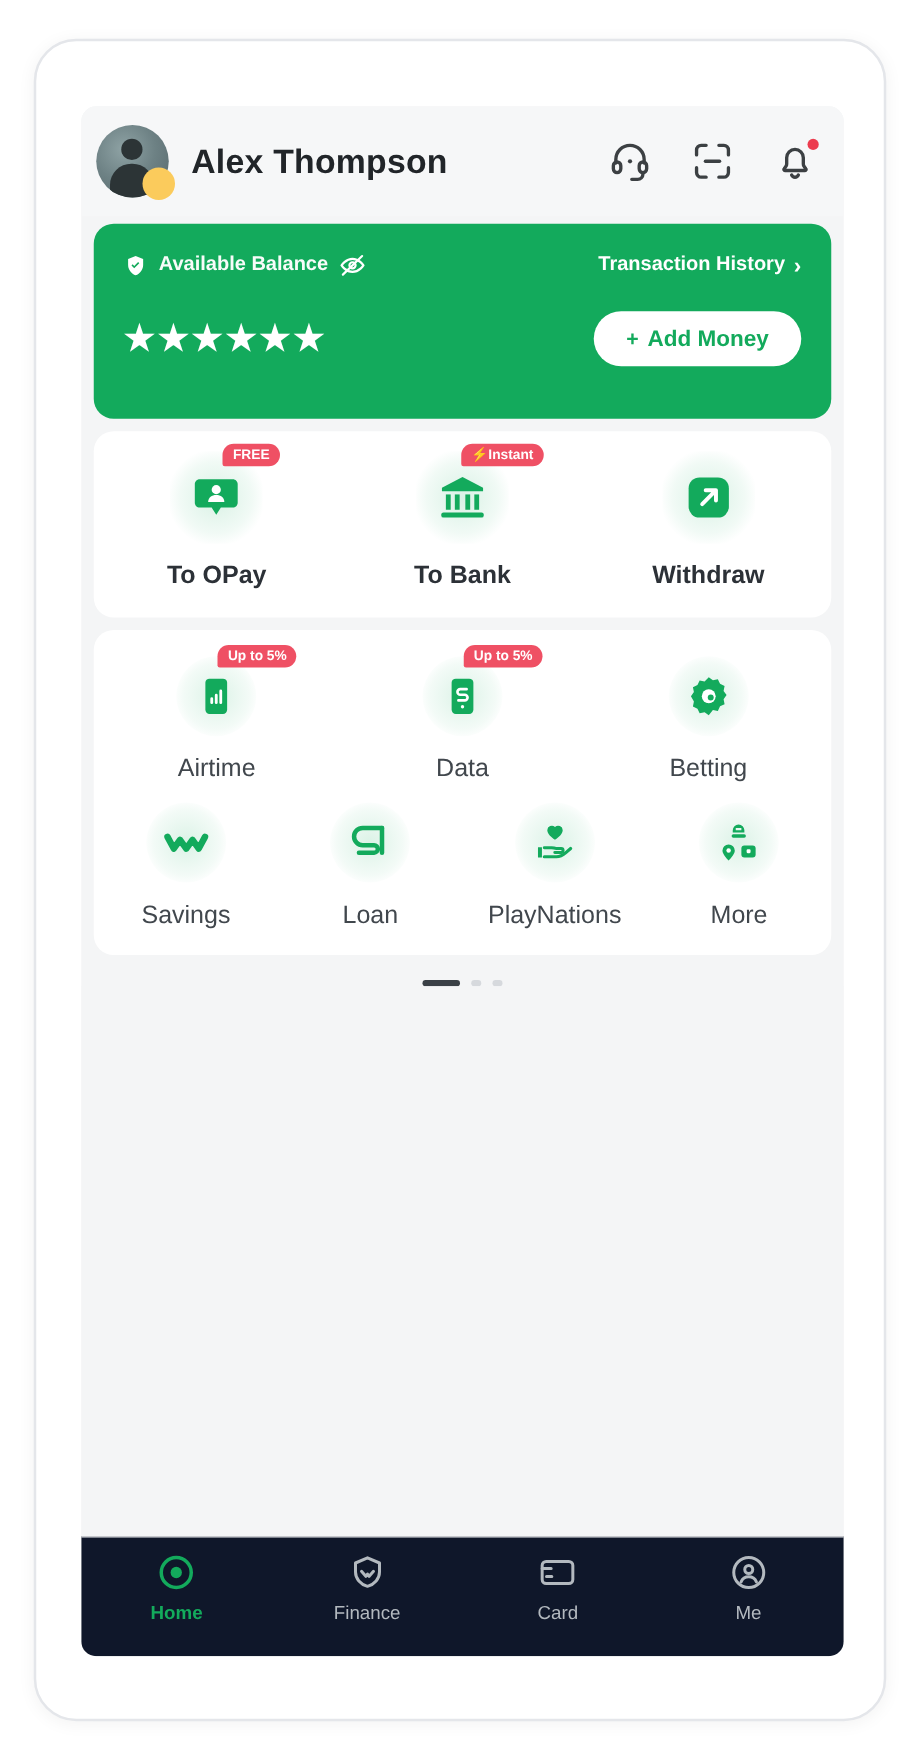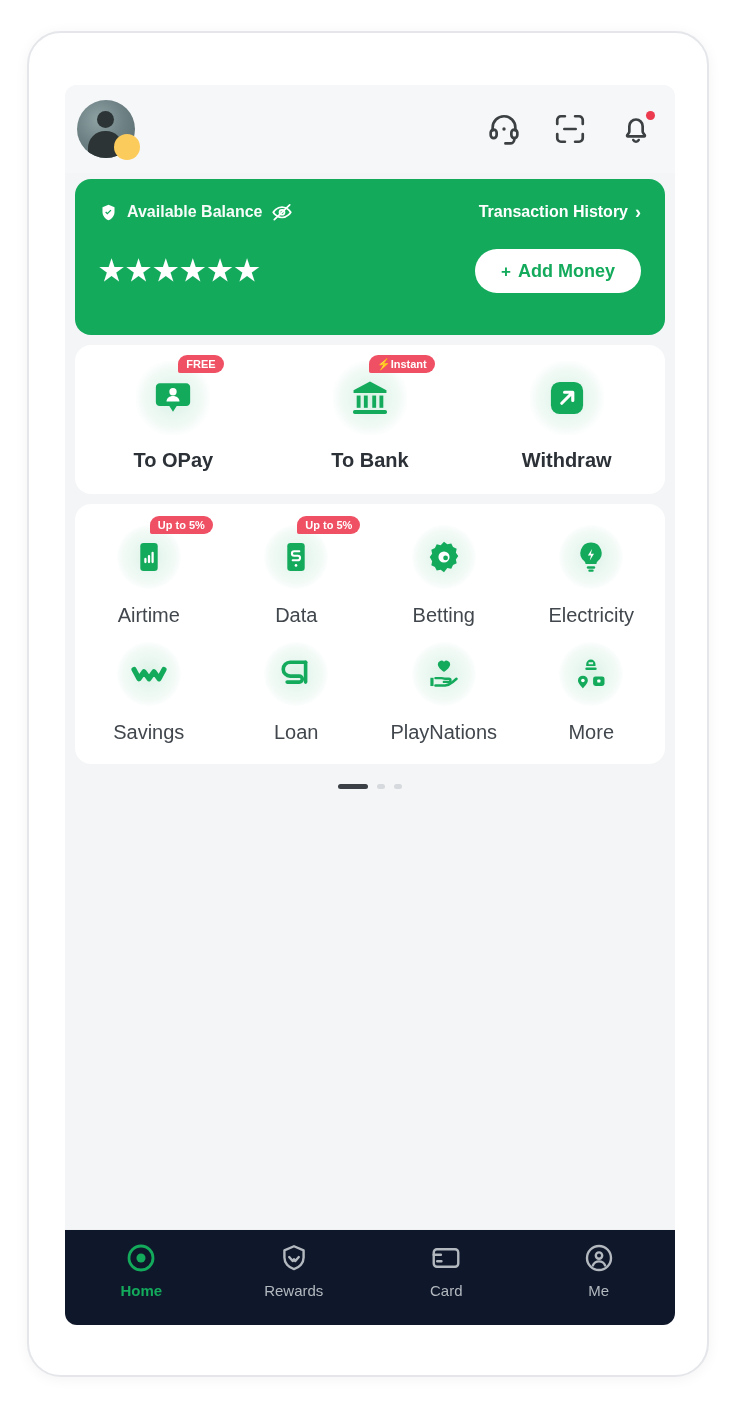--- a/index.html
+++ b/index.html
@@ -173,20 +173,21 @@
 <body>
 
 <div class="phone">
   <div class="screen" style="display:flex;flex-direction:column;">
 
     <div class="header">
       <div class="avatar-wrap">
         <div class="avatar"></div>
         <div class="avatar-badge"></div>
       </div>
+      <div class="user-name">Alex Thompson</div>
       <div class="header-actions">
         <div class="hicon">
           <svg viewBox="0 0 24 24" fill="none" stroke="currentColor" stroke-width="1.9" stroke-linecap="round">
             <path d="M4 13v-2a8 8 0 0 1 16 0v2"></path>
             <rect x="2.6" y="12.4" width="4.2" height="6" rx="2.1"></rect>
             <rect x="17.2" y="12.4" width="4.2" height="6" rx="2.1"></rect>
             <path d="M19.3 18.4v.8a3 3 0 0 1-3 3H13"></path>
             <circle cx="12" cy="12" r="1.2" fill="currentColor" stroke="none"></circle>
           </svg>
         </div>
@@ -333,34 +334,20 @@
               <svg class="tile-ic" width="38" height="38" viewBox="0 0 24 24" fill="currentColor">
                 <path d="M12 2.4l2.1 1.5 2.5-.5 1.1 2.3 2.3 1.1-.5 2.5 1.5 2.1-1.5 2.1.5 2.5-2.3 1.1-1.1 2.3-2.5-.5L12 21.6l-2.1-1.5-2.5.5-1.1-2.3-2.3-1.1.5-2.5L3 12l1.5-2.1-.5-2.5 2.3-1.1 1.1-2.3 2.5.5L12 2.4z"></path>
                 <circle cx="12" cy="12" r="3.5" fill="#ffffff"></circle>
                 <circle cx="13" cy="12.6" r="1.5" fill="#13aa5c"></circle>
               </svg>
             </span>
           </div>
           <div class="svc-label">Betting</div>
         </div>
 
-        <div class="svc-tile">
-          <div class="svc-ic-wrap">
-            <div class="halo-round"></div>
-            <span>
-              <svg class="tile-ic" width="36" height="36" viewBox="0 0 24 24" fill="currentColor">
-                <path d="M12 2.4A7 7 0 0 0 7.6 14.9c.5.5.8 1.1.8 1.8h7.2c0-.7.3-1.3.8-1.8A7 7 0 0 0 12 2.4z"></path>
-                <rect x="9.2" y="18.1" width="5.6" height="1.7" rx=".85"></rect>
-                <rect x="10.2" y="20.4" width="3.6" height="1.5" rx=".75"></rect>
-                <path d="M12.7 6.6 9.9 11h2.1l-.8 3.4L14 9.9h-2.1l.8-3.3z" fill="#ffffff"></path>
-              </svg>
-            </span>
-          </div>
-          <div class="svc-label">Electricity</div>
-        </div>
 
       </div>
 
       <div class="svc-row">
 
         <div class="svc-tile">
           <div class="svc-ic-wrap">
             <div class="halo-round"></div>
             <span>
               <svg class="tile-ic" width="40" height="40" viewBox="0 0 24 24" fill="none" stroke="currentColor" stroke-width="3.1" stroke-linecap="round" stroke-linejoin="round">
@@ -439,21 +426,21 @@
         <span class="nav-label">Home</span>
       </div>
 
       <div class="nav-item">
         <span>
           <svg class="nav-ic" width="32" height="32" viewBox="0 0 24 24" fill="none" stroke="currentColor" stroke-width="1.8" stroke-linejoin="round">
             <path d="M12 3.2l7.2 3.1v5.4c0 4-3 7.4-7.2 8.6-4.2-1.2-7.2-4.6-7.2-8.6V6.3L12 3.2z"></path>
             <path d="M8.4 11.3l2.6 3 1-1.4 1 1.4 2.6-3" stroke-linecap="round"></path>
           </svg>
         </span>
-        <span class="nav-label">Rewards</span>
+        <span class="nav-label">Finance</span>
       </div>
 
 
       <div class="nav-item">
         <span>
           <svg class="nav-ic" width="32" height="32" viewBox="0 0 24 24" fill="none" stroke="currentColor" stroke-width="1.8" stroke-linejoin="round">
             <rect x="2.8" y="5.4" width="18.4" height="13.2" rx="2.4"></rect>
             <path d="M2.8 9.6h5.4M5.4 14.4h3.2" stroke-linecap="round"></path>
           </svg>
         </span>

